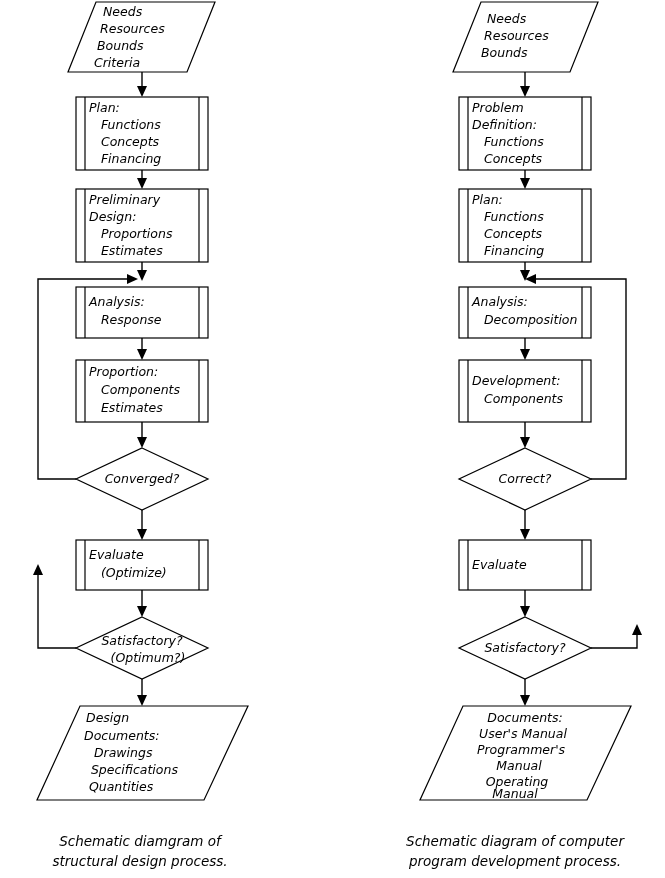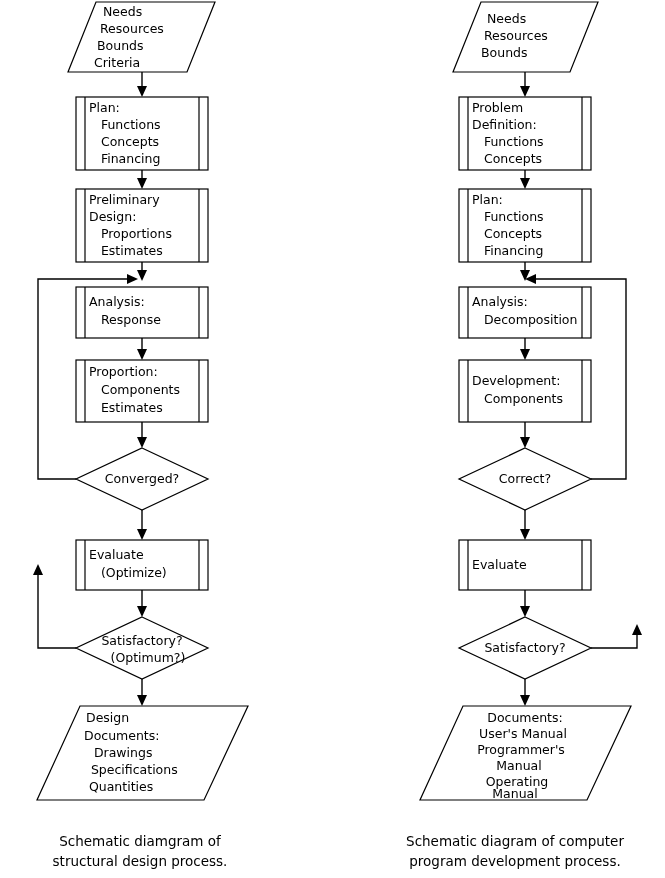--- a/index.html
+++ b/index.html
@@ -11,20 +11,21 @@
   body {
     width: 665px;
     height: 878px;
     font-family: "DejaVu Sans", "Liberation Sans", sans-serif;
     overflow: hidden;
   }
   #diagram-root {
     position: relative;
     width: 665px;
     height: 878px;
+    font-style: italic;
   }
   svg#flowchart {
     display: block;
     width: 665px;
     height: 878px;
   }
   .shape-outline {
     fill: #ffffff;
     stroke: #000000;
     stroke-width: 1.2;

